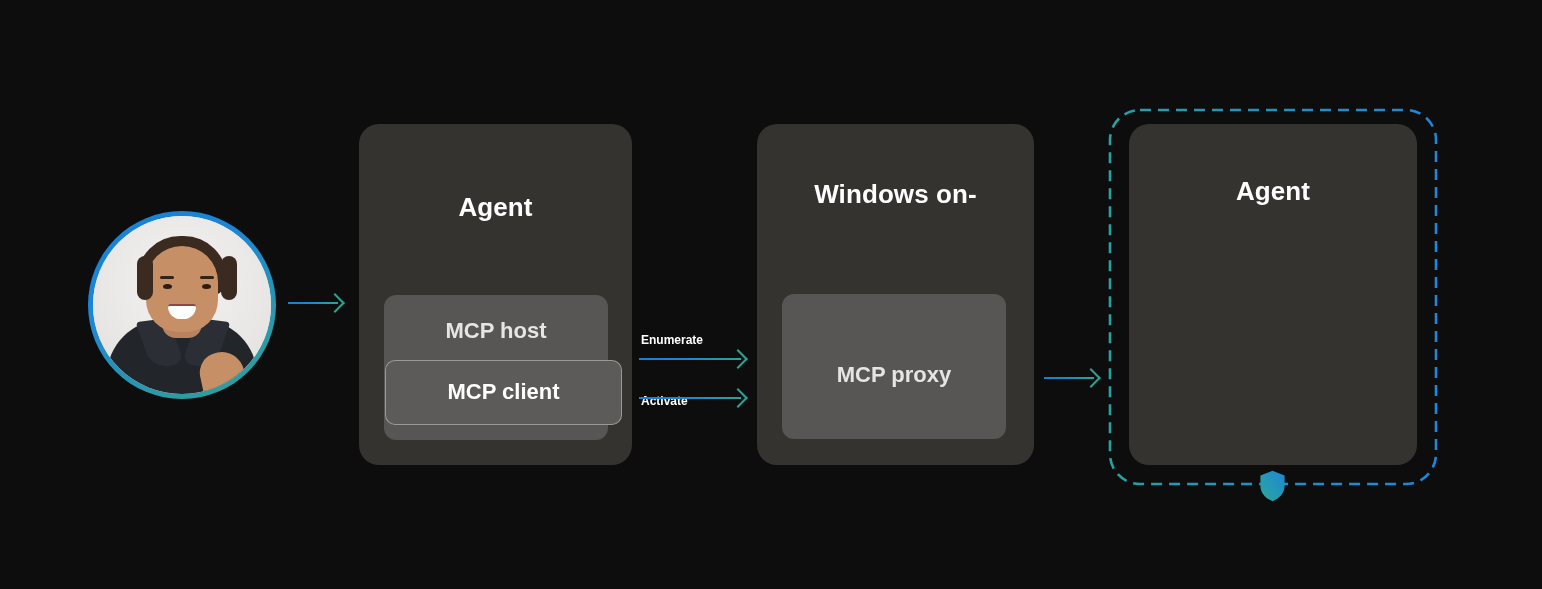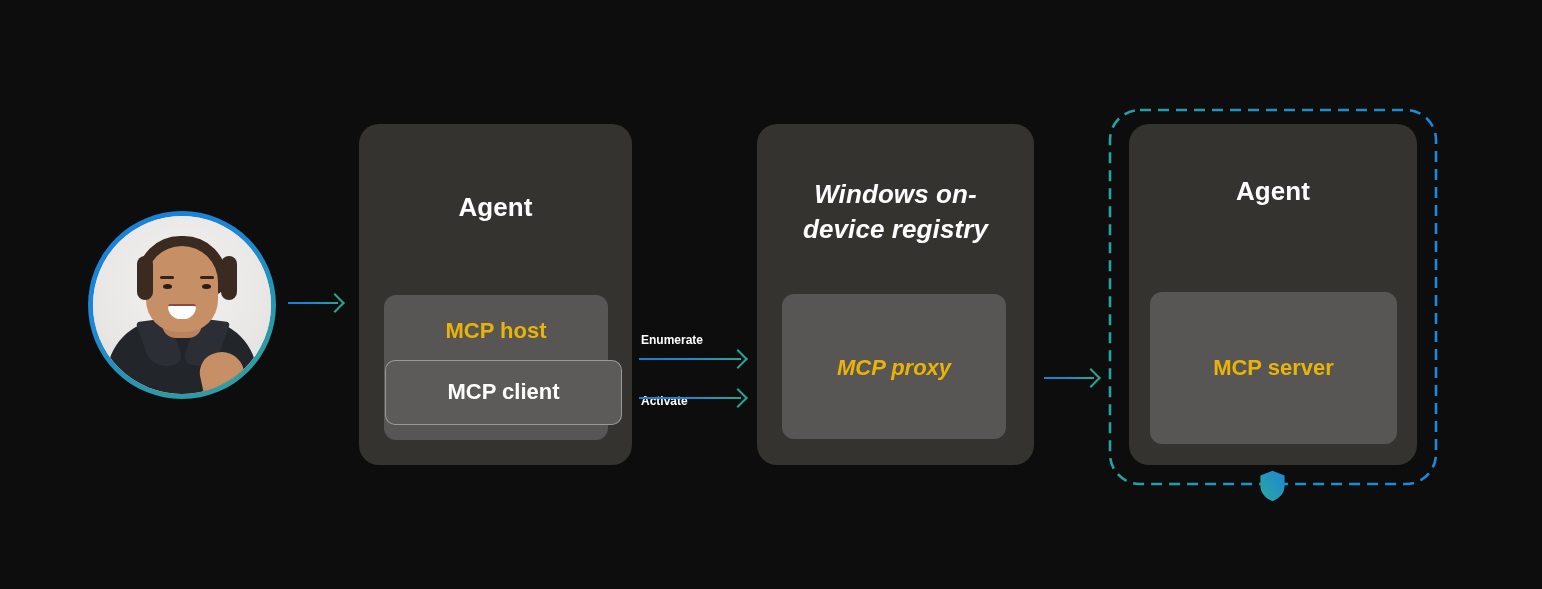--- a/index.html
+++ b/index.html
@@ -164,21 +164,21 @@
   .subnode {
     position: absolute;
     box-sizing: border-box;
     background: #575654;
     border-radius: 12px;
   }
   .subnode-label {
     position: absolute;
     left: 0; right: 0;
     text-align: center;
-    color: #eab308;
+    color: #e5e5e5;
     font-size: 22px;
     font-weight: bold;
     line-height: 30px;
   }
   .leafnode {
     position: absolute;
     box-sizing: border-box;
     background: #5c5b59;
     border: 1px solid rgba(255,255,255,0.38);
     border-radius: 10px;
@@ -251,28 +251,27 @@
     <div class="line" style="width:102px;"></div>
     <div class="head" style="left:92px;"></div>
   </div>
 
   <div class="edge-label" style="left:641px; top:372px;margin-top:22px;">Activate</div>
   <div class="arrow" style="left:639px; top:390px; width:110px; height:16px;">
     <div class="line" style="width:102px;"></div>
     <div class="head" style="left:92px;"></div>
   </div>
 
-  <div class="node" style="left:757px; top:124px; width:277px; height:341px;font-style:italic;">
+  <div class="node" style="left:757px; top:124px; width:277px; height:341px;">
     <div class="node-title" style="top:53px; padding:0 24px;">
       <span>Windows on-</span><br>
-      <span>device registry</span>
     </div>
 
     <div class="subnode" style="left:25px; top:170px; width:224px; height:145px;">
-      <div class="subnode-label" style="top:59px;">MCP proxy</div>
+      <div class="subnode-label" style="top:66px;">MCP proxy</div>
     </div>
   </div>
 
   <div class="arrow" style="left:1044px; top:370px; width:58px; height:16px;">
     <div class="line" style="width:50px;"></div>
     <div class="head" style="left:40px;"></div>
   </div>
 
   <svg class="secure-boundary-svg" style="left:1108px; top:108px;" width="330" height="378">
     <defs>
@@ -283,23 +282,20 @@
       </linearGradient>
     </defs>
     <rect x="2" y="2" width="326" height="374" rx="30" ry="30" fill="none" stroke="url(#boundaryGrad)" stroke-width="2.6" stroke-dasharray="11 7" stroke-linecap="butt"></rect>
   </svg>
 
   <div class="node" style="left:1129px; top:124px; width:288px; height:341px;">
     <div class="node-title" style="top:50px;">
       <span>Agent</span><br>
     </div>
 
-    <div class="subnode" style="left:21px; top:168px; width:247px; height:152px;">
-      <div class="subnode-label" style="top:61px;">MCP server</div>
-    </div>
   </div>
 
   <svg class="shield-icon" style="left:1259px; top:470px;" width="27" height="32" viewBox="0 0 27 32">
     <defs>
       <linearGradient id="shieldGrad" x1="0" y1="1" x2="1" y2="0">
         <stop offset="0%" stop-color="#2aa89a"></stop>
         <stop offset="100%" stop-color="#1f86d6"></stop>
       </linearGradient>
     </defs>
     <path d="M13.5 0.8 L25.6 5.4 L25.6 15.6 C25.6 23.4 20.3 28.7 13.5 31.2 C6.7 28.7 1.4 23.4 1.4 15.6 L1.4 5.4 Z" fill="url(#shieldGrad)"></path>

